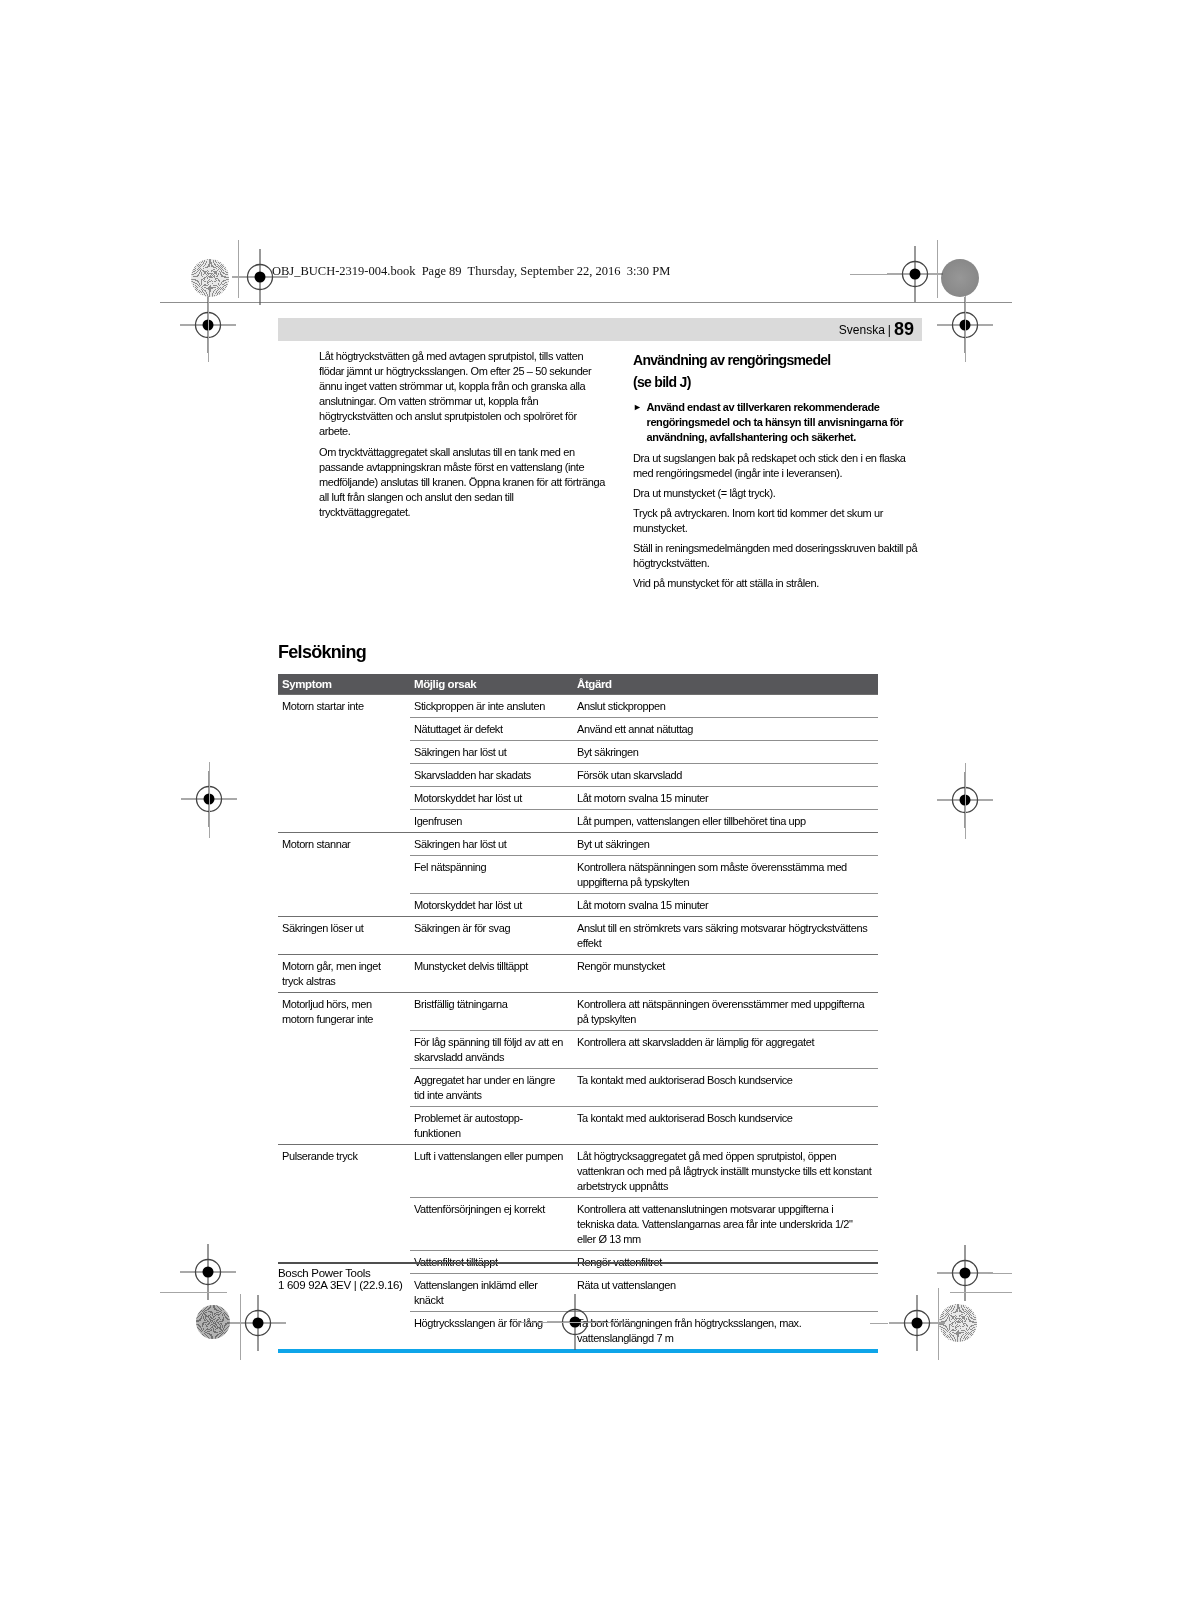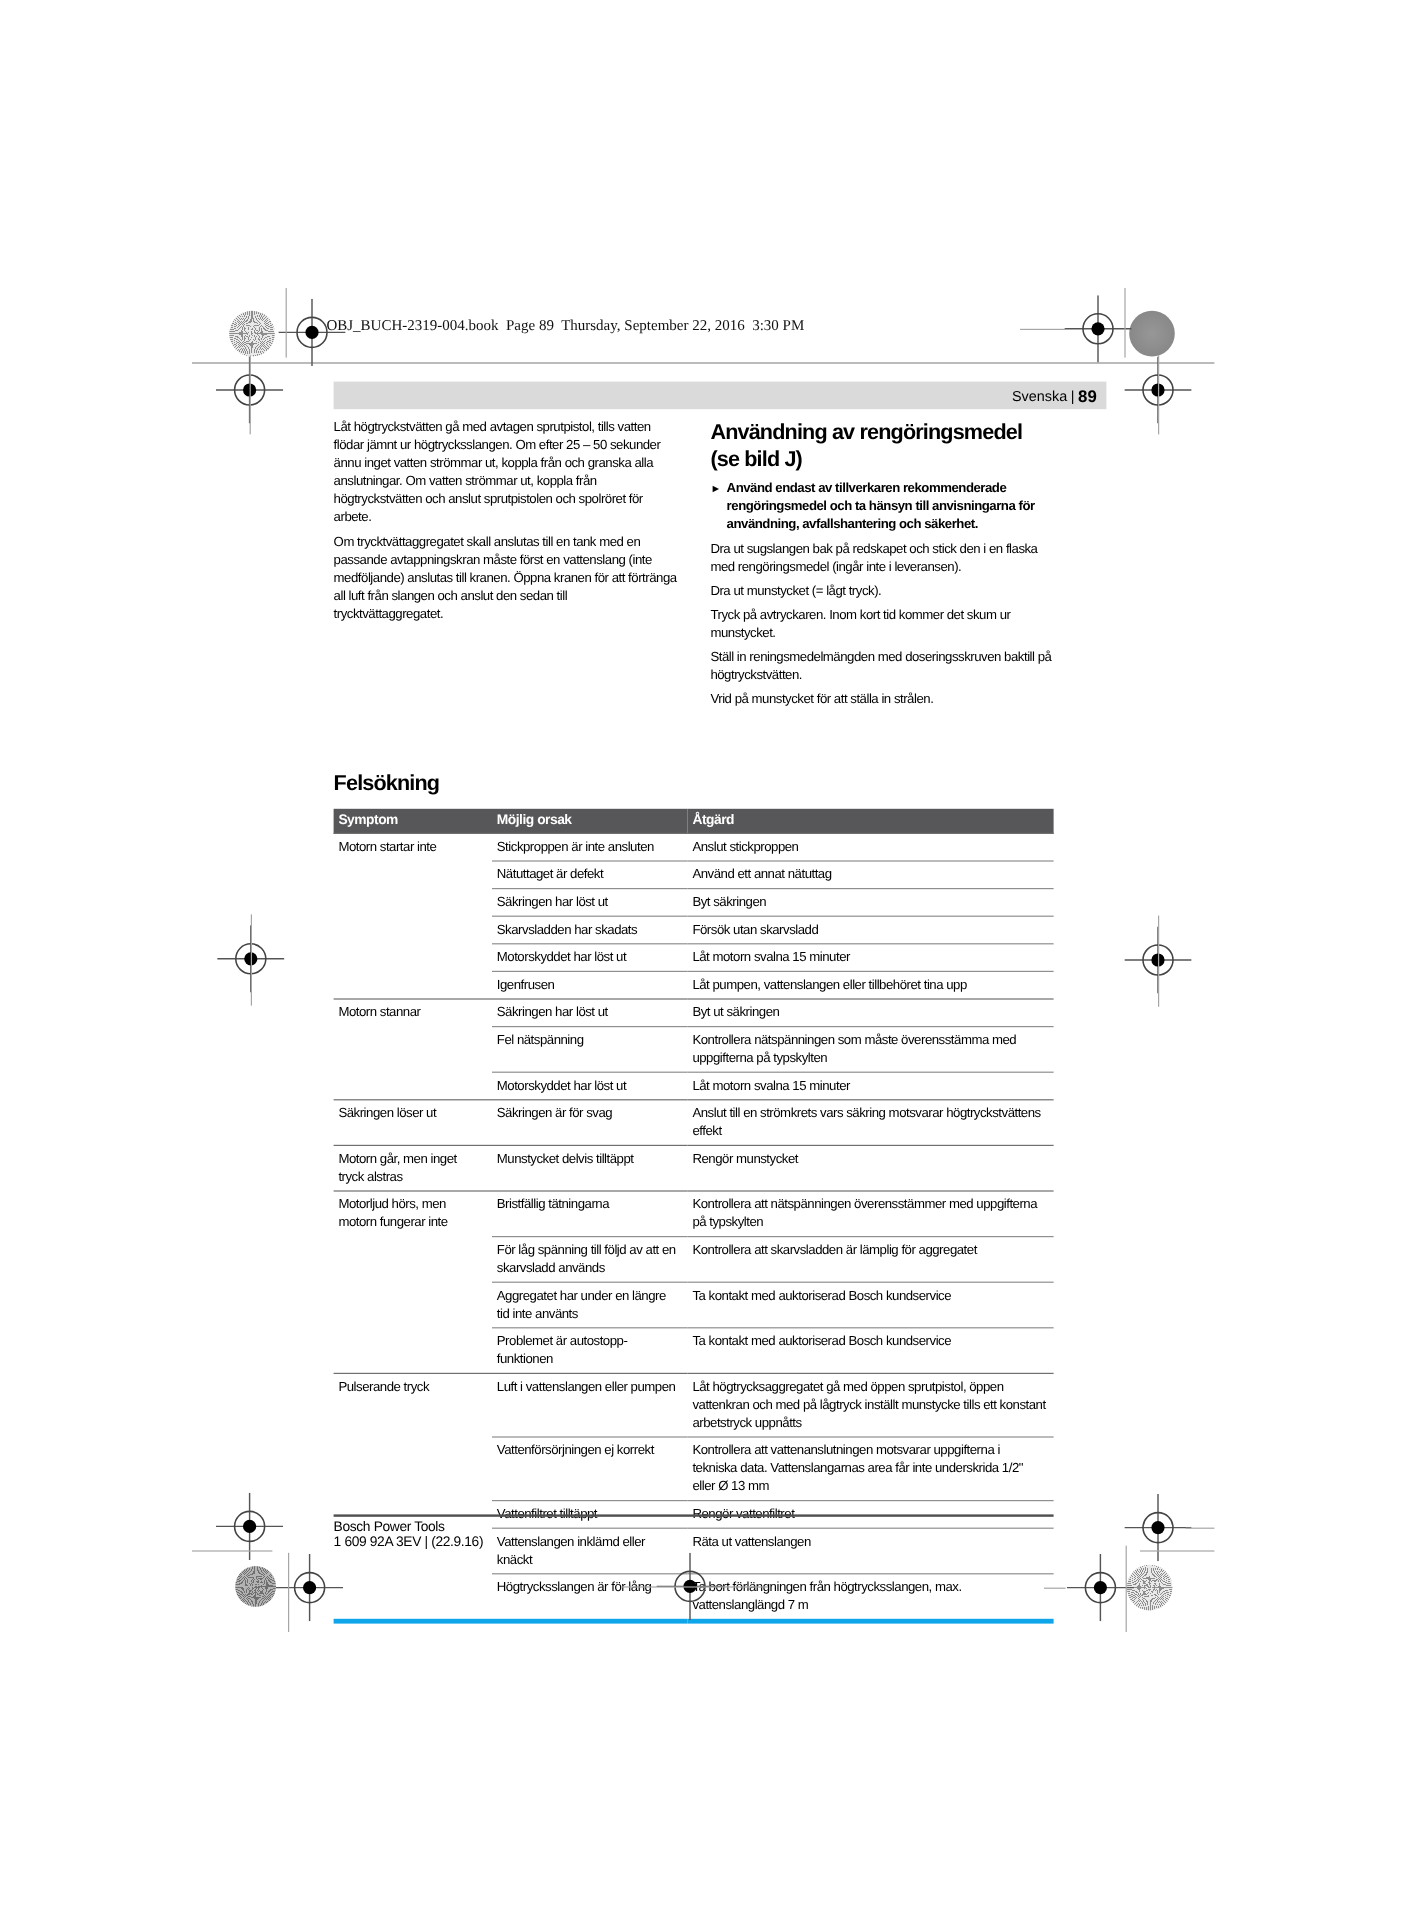--- a/index.html
+++ b/index.html
@@ -12,27 +12,27 @@
   .disc{position:absolute;border-radius:50%;}
   .disc.pinwheel-light{width:38px;height:38px;background:repeating-conic-gradient(#8d8d8d 0deg 2deg,#e9e9e9 2deg 5.5deg);}
   .disc.pinwheel-mid{width:34px;height:34px;background:repeating-conic-gradient(#6f6f6f 0deg 2deg,#b3b3b3 2deg 5deg);}
   .disc.solid-dark{width:38px;height:38px;background:radial-gradient(circle,#979797 0%,#828282 100%);}
 
   .print-header{position:absolute;left:272px;top:264px;font-family:"Liberation Serif","DejaVu Serif",serif;font-size:12.5px;white-space:pre;color:#111;}
   .header-rule{position:absolute;left:160px;top:302px;width:852px;height:1px;background:#8f8f8f;}
 
   .page-bar{position:absolute;left:278px;top:318px;width:644px;height:23px;background:var(--bar-bg,#dadada);box-sizing:border-box;display:flex;justify-content:flex-end;align-items:center;padding-right:8px;font-size:12px;}
   .page-bar .sep{margin:0 3px;font-weight:300;}
-  .page-bar .pagenum{font-weight:bold;font-size:14px;}
-
-  .body-text{font-size:11px;letter-spacing:-0.4px;line-height:15px;}
+  .page-bar .pagenum{font-weight:bold;font-size:18px;}
+
+  .body-text{font-size:11px;letter-spacing:-0.4px;line-height:15px;margin-left:41px;}
   .col-left{position:absolute;left:278px;top:349px;width:286px;}
   .col-right{position:absolute;left:592px;top:349px;width:288px;}
   .para{margin:0 0 6px 0;}
-  .h2line{font-size:18px;font-weight:bold;letter-spacing:-0.7px;line-height:22px;white-space:pre;}
+  .h2line{font-size:14px;font-weight:bold;letter-spacing:-0.7px;line-height:22px;white-space:pre;}
   .h2block{margin:14px 0 6px 0;}
   .h2block.first{margin-top:0;}
 
   .warning{display:flex;font-weight:bold;margin:7px 0 6px 0;}
   .warning .tri{font-size:9px;line-height:15px;margin-right:5px;flex:0 0 auto;}
   .actions .para{margin:0 0 5px 0;}
 
   .felsokning-title{position:absolute;left:278px;top:642px;font-size:18px;font-weight:bold;letter-spacing:-0.7px;}
 
   table.trouble{position:absolute;left:278px;top:674px;width:600px;border-collapse:collapse;font-size:11px;letter-spacing:-0.4px;line-height:15px;border-bottom:4px solid #0ea5e9;}

